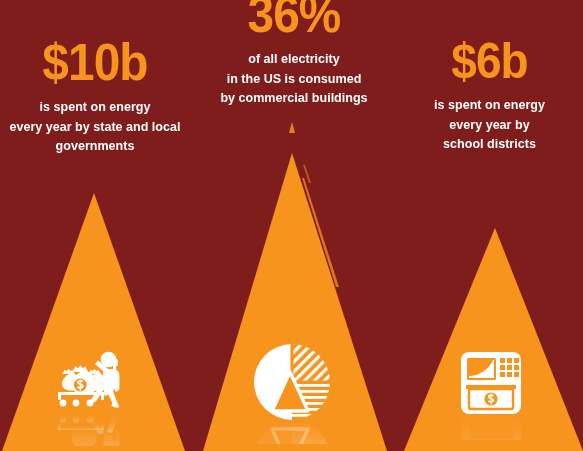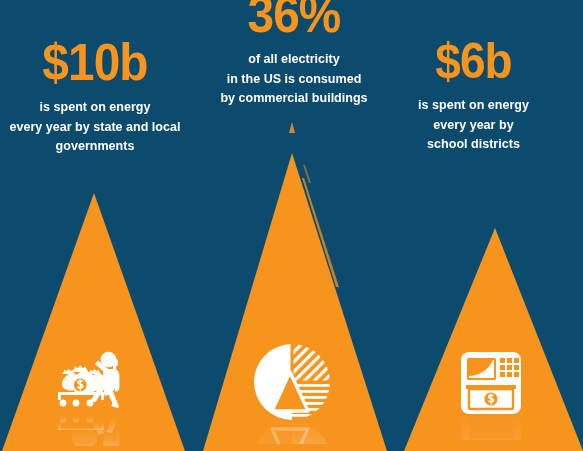--- a/index.html
+++ b/index.html
@@ -4,21 +4,21 @@
 <style>
   html, body {
     margin: 0;
     padding: 0;
     background: #000000;
   }
   #infographic {
     position: relative;
     width: 583px;
     height: 451px;
-    background: #0c4a6e;
+    background: #7f1d1d;
     overflow: hidden;
     font-family: "Liberation Sans", sans-serif;
   }
 
   
   .tri-layer {
     position: absolute;
     left: 0; top: 0;
     width: 583px;
     height: 451px;
@@ -57,21 +57,21 @@
   #col1 { left: 0px;   top: 36px;  width: 190px; }
   #col1 .headline { font-size: 52px; line-height: 52px; }
   #col1 .subtext  { margin-top: 9px; }
 
   
   #col2 { left: 196px; top: -12px; width: 196px; }
   #col2 .headline { font-size: 52px; line-height: 52px; }
   #col2 .subtext  { margin-top: 9px; }
 
   
-  #col3 { left: 380px; top: 36px;  width: 187px; }
+  #col3 { left: 396px; top: 36px;  width: 187px; }
   #col3 .headline { font-size: 50px; line-height: 50px; }
   #col3 .subtext  { margin-top: 9px; }
 </style>
 </head>
 <body>
 
 <div id="infographic">
 
   <svg class="tri-layer" viewBox="0 0 583 451" width="583" height="451">
     <defs>

